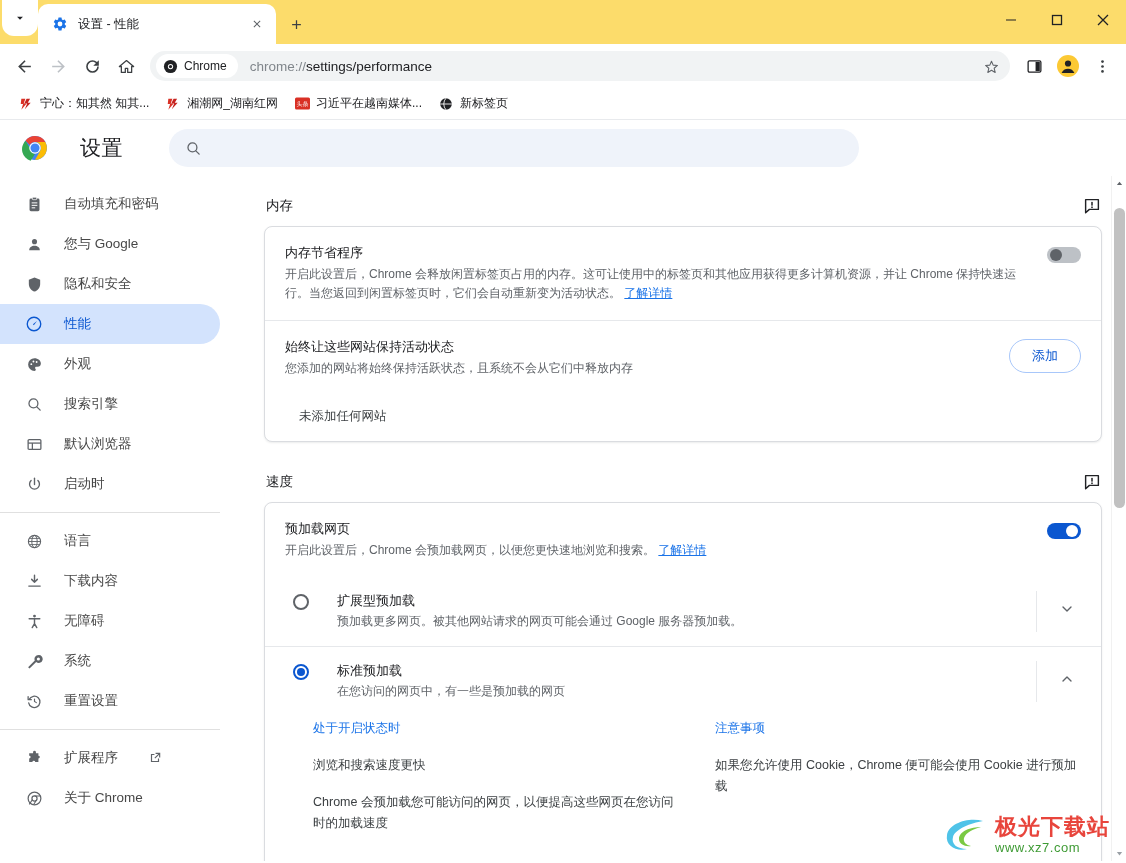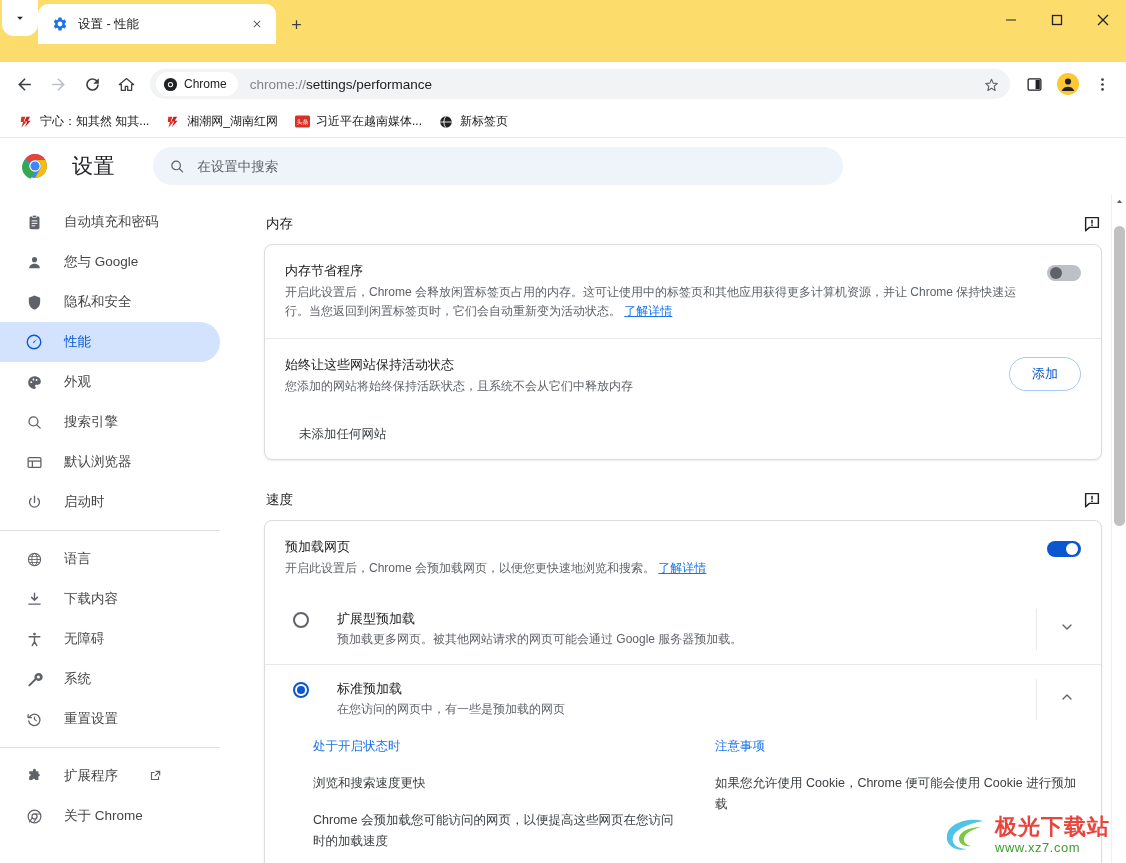--- a/index.html
+++ b/index.html
@@ -7,21 +7,21 @@
     width: 1126px; height: 863px;
     font-family: "Liberation Sans", "DejaVu Sans", sans-serif;
     overflow: hidden;
     background: #ffffff;
   }
 
   
   .window { width: 1126px; height: 863px; position: relative; background: #fff; }
 
   .tabstrip {
-    height: 62px; background: #fcdc6b; display: flex; align-items: flex-end;
+    height: 44px; background: #fcdc6b; display: flex; align-items: flex-end;
     position: relative; padding-left: 16px;
   }
   .tabsearch-wrap {
     width: 36px; height: 36px; background:#fff; border-radius: 0 0 12px 12px;
     display:flex; align-items:center; justify-content:center; margin-bottom:0;
     position:absolute; left:2px; top:0;
   }
   .tabsearch {
     width: 28px; height: 28px; border-radius: 50%;
     display: flex; align-items: center; justify-content: center;
@@ -76,21 +76,21 @@
     height: 32px; background: #fff; display: flex; align-items: center;
     padding: 0 10px; gap: 0px; border-bottom: 1px solid #e8eaed;
   }
   .bm { display: flex; align-items: center; gap: 6px; padding: 3px 8px; border-radius: 4px; }
   .bm-ico { width: 16px; height: 16px; flex: 0 0 16px; display:flex; align-items:center; justify-content:center;}
   .bm-label { font-size: 12px; color: #202124; white-space: nowrap; }
 
   
   .settings-header {
     height: 56px; background: #fff; display: flex; align-items: center;
-    padding: 0 0 0 22px; gap: 0;
+    padding: 0 0 0 22px; gap: 8px;
   }
   .chrome-logo { width: 26px; height: 26px; flex: 0 0 26px; }
   .settings-title { font-size: 21px; color: #202124; margin-left: 24px; letter-spacing: .5px; }
   .search-wrap {
     margin-left: 38px; width: 690px; height: 38px; background: #eff3fa;
     border-radius: 19px; display: flex; align-items: center; padding: 0 16px; gap: 12px;
   }
   .search-input {
     border: none; background: transparent; outline: none; font-size: 13.5px;
     color: #202124; width: 100%; font-family: inherit;
@@ -369,21 +369,20 @@
       <path d="M21.5 6.5A11 11 0 0112 23l4.7-8.2A5.5 5.5 0 0012 6.5z" fill="#fbbc05"></path>
       <circle cx="12" cy="12" r="5.3" fill="#fff"></circle>
       <circle cx="12" cy="12" r="4.2" fill="#4285f4"></circle>
     </svg>
     <span class="settings-title">设置</span>
     <div class="search-wrap">
       <svg width="17" height="17" viewBox="0 0 24 24">
         <circle cx="10.5" cy="10.5" r="6.3" fill="none" stroke="#5f6368" stroke-width="1.8"></circle>
         <path d="M15.3 15.3L20 20" stroke="#5f6368" stroke-width="1.8" stroke-linecap="round"></path>
       </svg>
-      <input class="search-input" value="" placeholder="在设置中搜索" style="">
     </div>
   </div>
 
   <div class="body-split">
 
     <div class="sidebar">
 
       <div class="nav-item">
         <span class="nav-ico">
           <svg width="17" height="17" viewBox="0 0 24 24">

